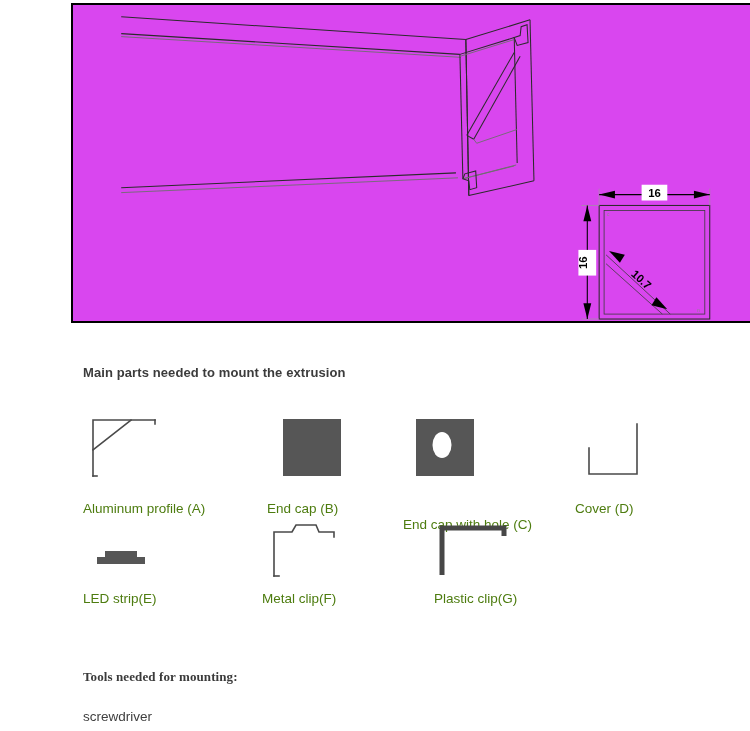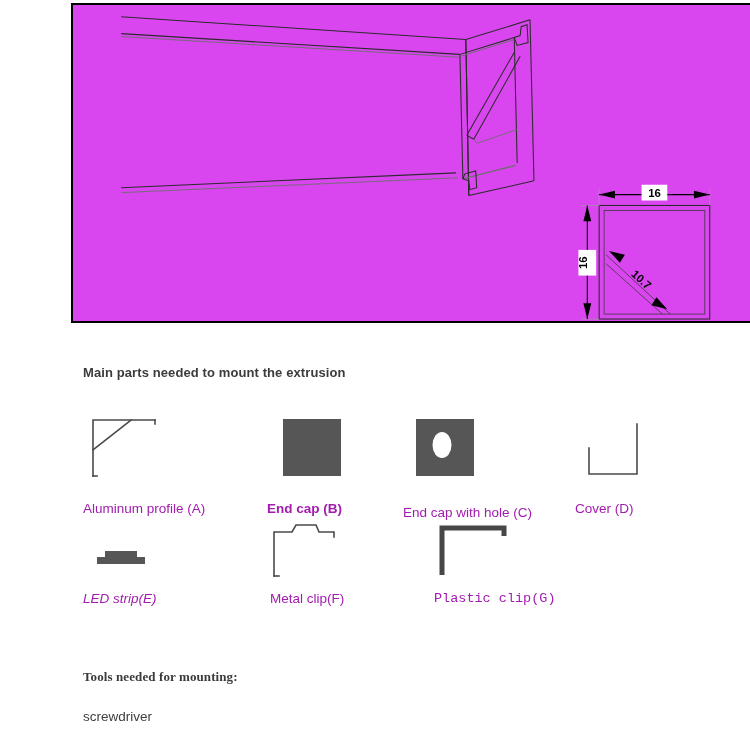--- a/index.html
+++ b/index.html
@@ -61,44 +61,44 @@
   }
   .part-figure {
     position: absolute;
     left: 0;
     top: 0;
   }
   .part-figure svg { display: block; }
   .part-label {
     position: absolute;
     font-size: 13.5px;
-    color: #a21caf;
+    color: #4d7c0f;
     white-space: nowrap;
     line-height: 1;
   }
 
   
   #part-a { left: 83px;  top: 410px; }
   #part-b { left: 275px; top: 410px; }
   #part-c { left: 408px; top: 410px; }
   #part-d { left: 581px; top: 410px; }
 
   
   #part-e { left: 83px;  top: 520px; }
   #part-f { left: 262px; top: 520px; }
   #part-g { left: 434px; top: 520px; }
 
   #part-a .part-label { left: 0px;  top: 92px; }
-  #part-b .part-label { left: -8px; top: 92px; font-weight: bold; }
-  #part-c .part-label { left: -5px; top: 96px; }
+  #part-b .part-label { left: -8px; top: 92px; }
+  #part-c .part-label { left: -5px; top: 108px; }
   #part-d .part-label { left: -6px; top: 92px; }
 
-  #part-e .part-label { left: 0px;  top: 72px; font-style: italic; }
-  #part-f .part-label { left: 8px;  top: 72px; }
-  #part-g .part-label { left: 0px;  top: 72px; font-family: Liberation Mono, monospace; }
+  #part-e .part-label { left: 0px;  top: 72px; }
+  #part-f .part-label { left: 0px;  top: 72px; }
+  #part-g .part-label { left: 0px;  top: 72px; }
 
   .fig-dark { fill: #565656; }
   .fig-line {
     fill: none;
     stroke: #4a4a4a;
     stroke-width: 1.6;
     stroke-linecap: square;
     stroke-linejoin: miter;
   }
   .fig-line-thick {

